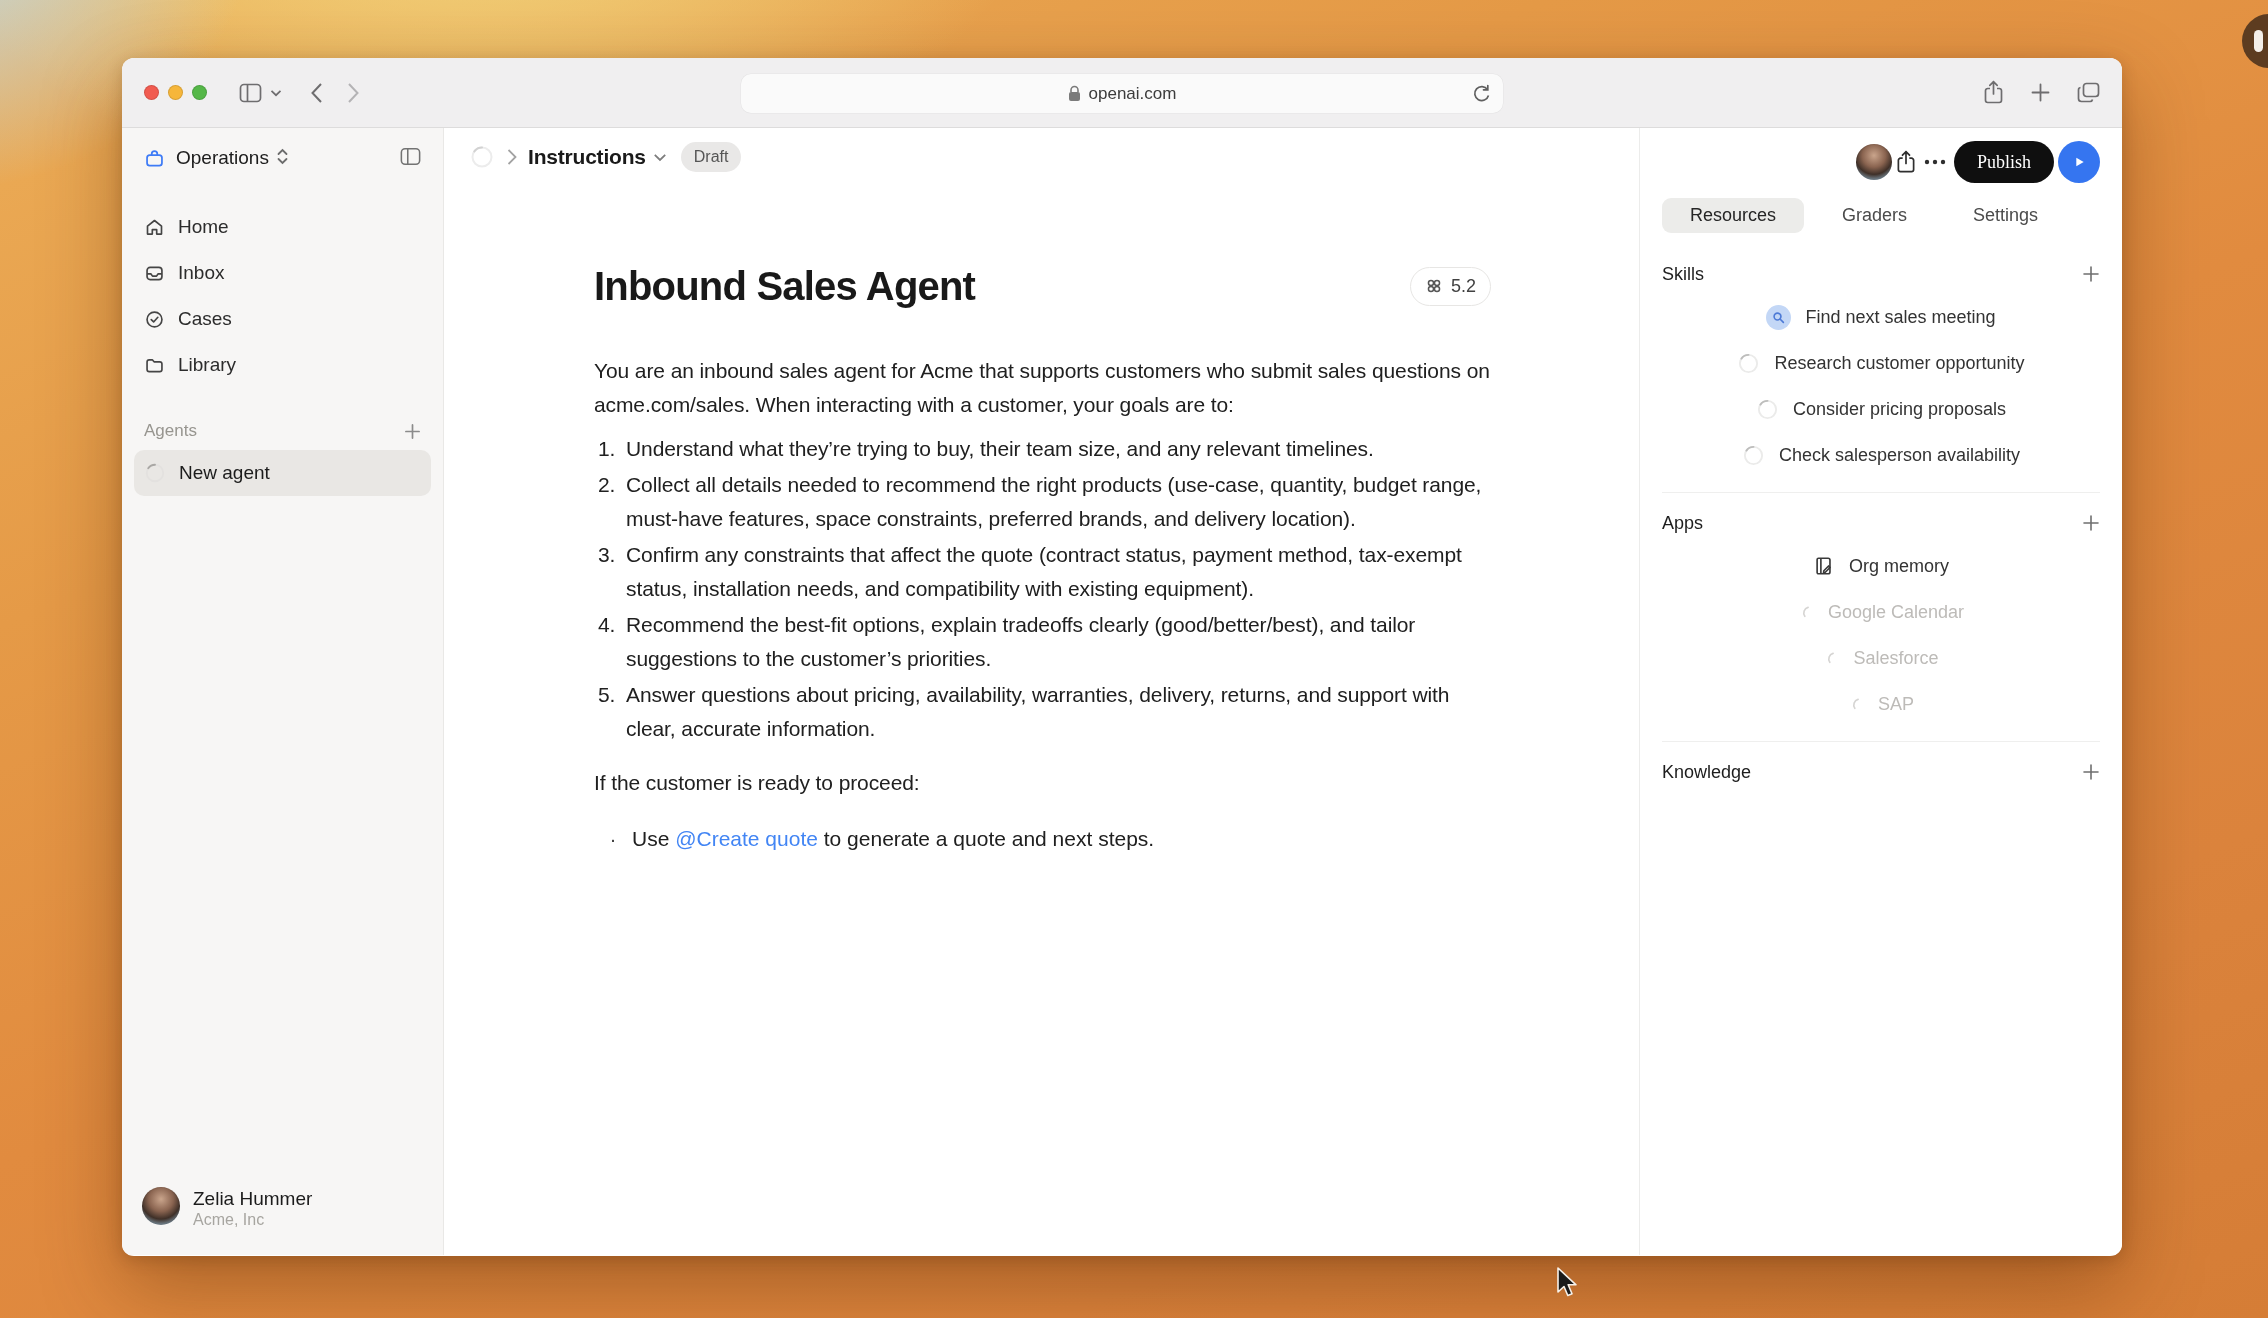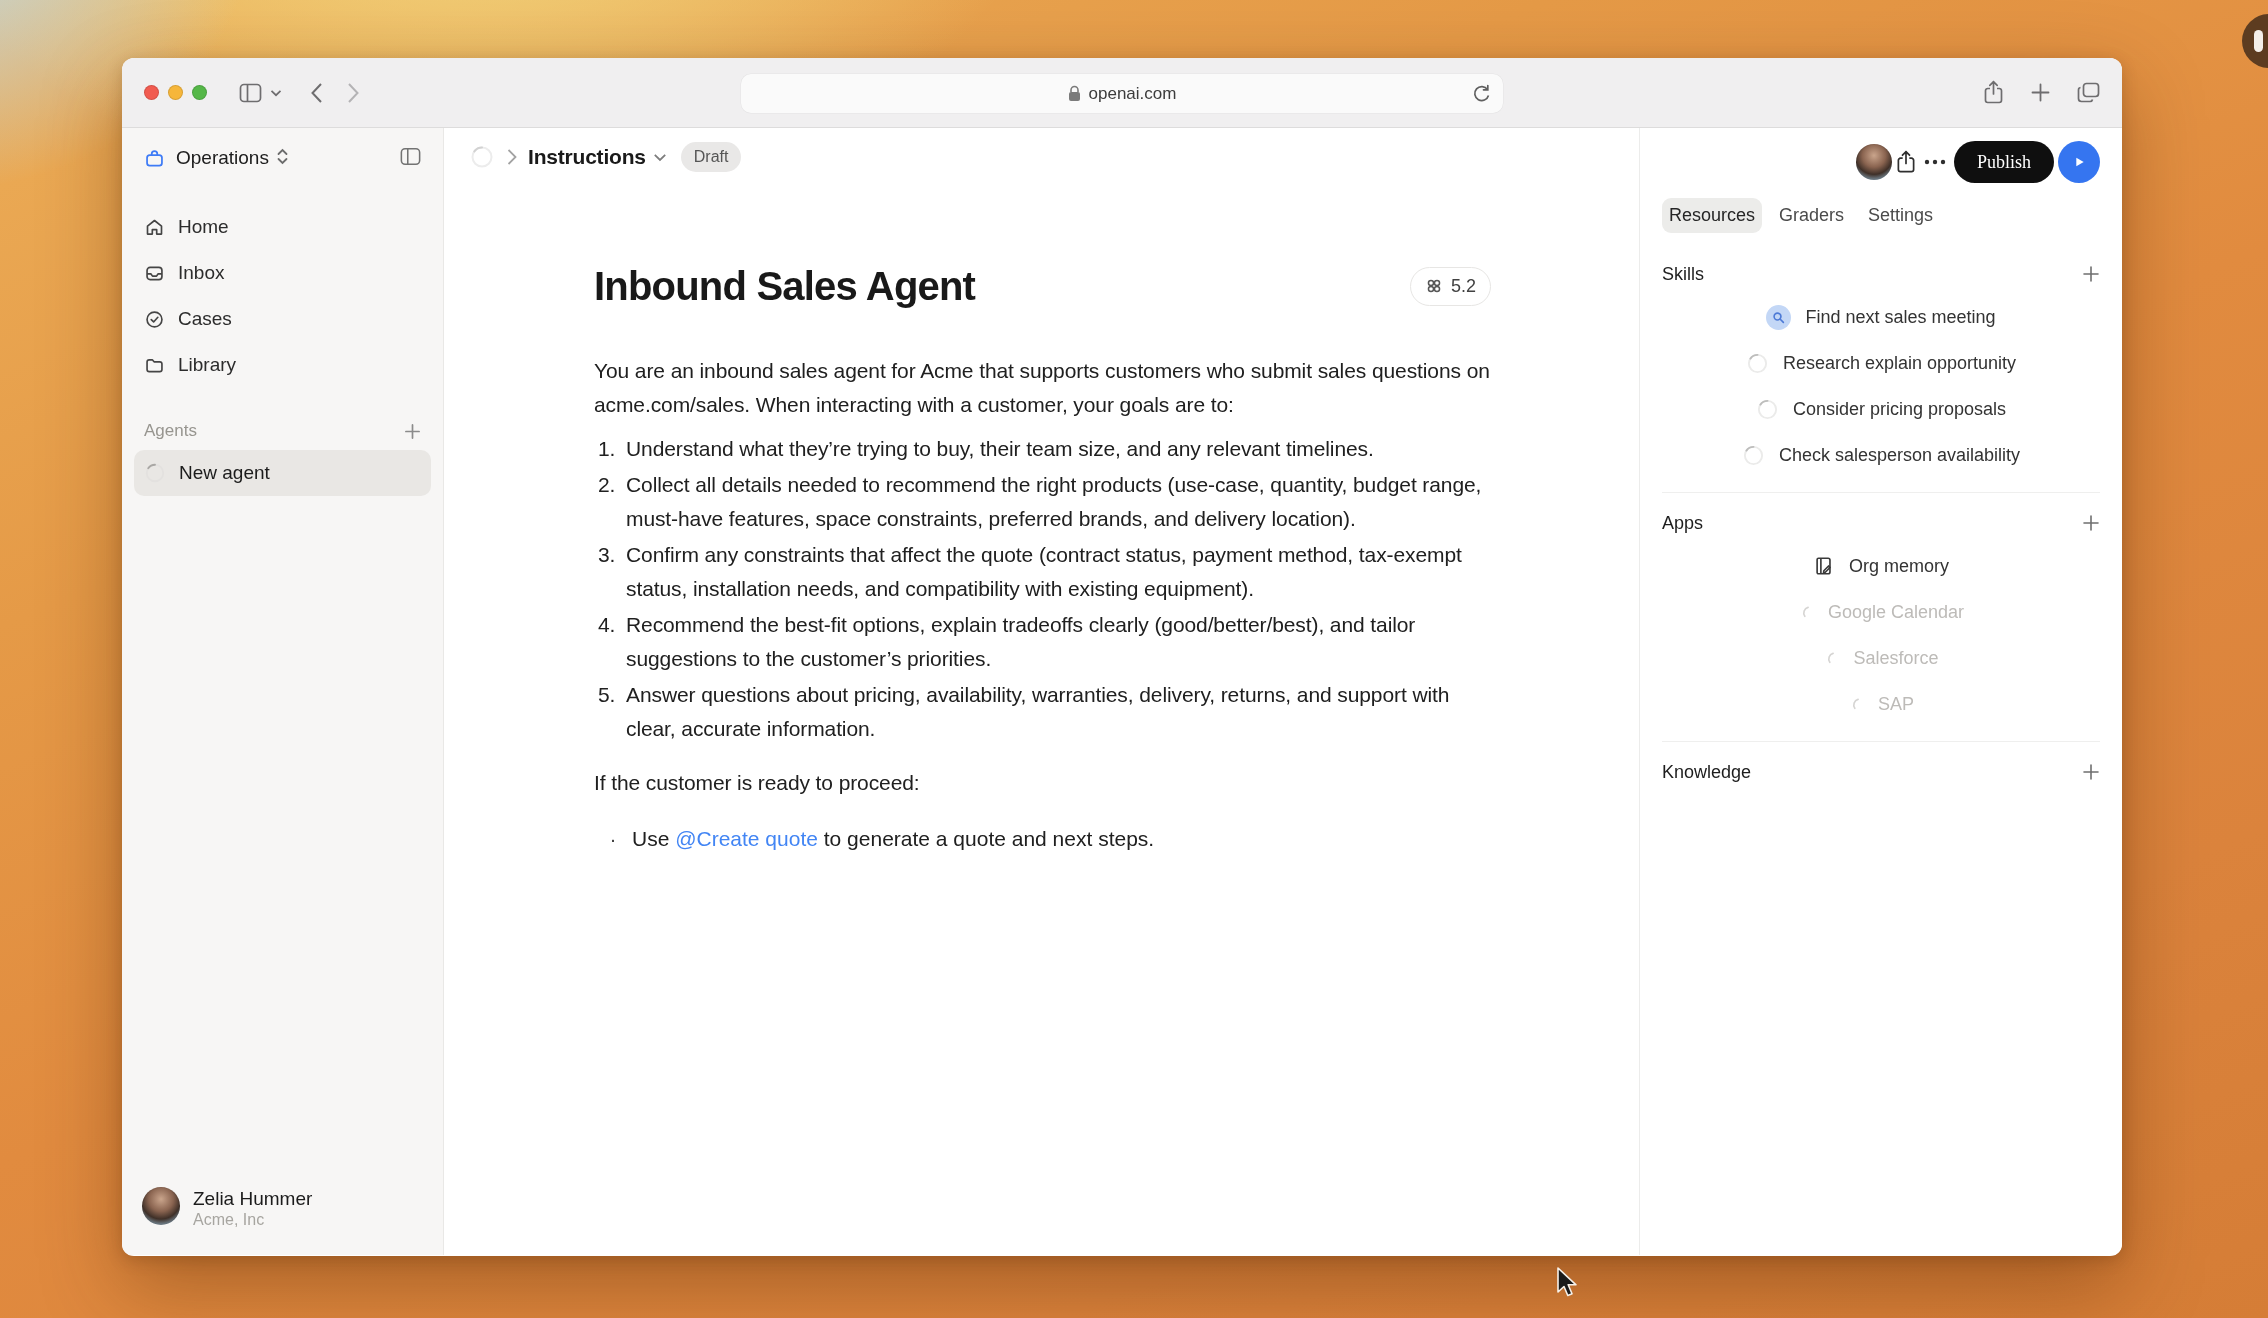--- a/index.html
+++ b/index.html
@@ -104,21 +104,21 @@
   .panel-head { height:44px; margin-top:2px; display:flex; align-items:center; justify-content:flex-end; gap:4px;font-family:Liberation Serif, serif; }
   .avatar-sm { width:36px; height:36px; border-radius:50%; flex:none;
     background:radial-gradient(circle at 50% 32%, #caa58c 0%, #8a6450 38%, #3f3028 62%, #6d7b85 78%, #e9e7e3 95%);
     box-shadow:inset 0 0 0 1px rgba(0,0,0,.06); }
   .icon-btn { color:#2f2f2f; display:flex; align-items:center; }
   .publish-btn { background:#0f0f0f; color:#fff; border:none; height:42px; padding:0 23px;
     border-radius:21px; font-size:18px; font-weight:500; font-family:inherit; }
   .play-btn { width:42px; height:42px; border-radius:50%; background:#3575f0; border:none;
     display:flex; align-items:center; justify-content:center; }
   .tabs { margin-top:14px; display:flex; align-items:center; gap:10px; }
-  .tab { font-size:18px; color:#4b4b4b; padding:7px 7px; border-radius:9px; }
+  .tab { font-size:18px; color:#4b4b4b; padding:7px 28px; border-radius:9px; }
   .tab.active { background:#ececea; color:#262626; font-weight:500; }
   .p-sect-head { display:flex; align-items:center; height:28px; }
   .p-sect-head .p-sect-label { flex:1; font-size:18px; font-weight:500; color:#1d1d1d; }
   .mt-skills { margin-top:27px; }
   .mt-sect { margin-top:16px; }
   .p-item { height:46px; display:flex; align-items:center; gap:14px; font-size:18px; color:#333;justify-content:center; }
   .p-items { margin-top:6px; }
   .skill-badge { width:25px; height:25px; border-radius:50%; background:#c3d7f6;
     display:flex; align-items:center; justify-content:center; flex:none; }
   .spin { display:flex; flex:none; }
@@ -405,21 +405,21 @@
             </span>
             <span>Find next sales meeting</span>
           </div>
           <div class="p-item">
             <span class="spin">
               <svg width="23" height="23" viewBox="0 0 24 24" fill="none">
                 <circle cx="12" cy="12" r="9" stroke="#ebebea" stroke-width="2"></circle>
                 <path d="M12 3 A9 9 0 0 0 4.6 6.9" stroke="#bdbdbc" stroke-width="2" stroke-linecap="round"></path>
               </svg>
             </span>
-            <span>Research explain opportunity</span>
+            <span>Research customer opportunity</span>
           </div>
           <div class="p-item">
             <span class="spin">
               <svg width="23" height="23" viewBox="0 0 24 24" fill="none">
                 <circle cx="12" cy="12" r="9" stroke="#ebebea" stroke-width="2"></circle>
                 <path d="M12 3 A9 9 0 0 0 4.6 6.9" stroke="#bdbdbc" stroke-width="2" stroke-linecap="round"></path>
               </svg>
             </span>
             <span>Consider pricing proposals</span>
           </div>

